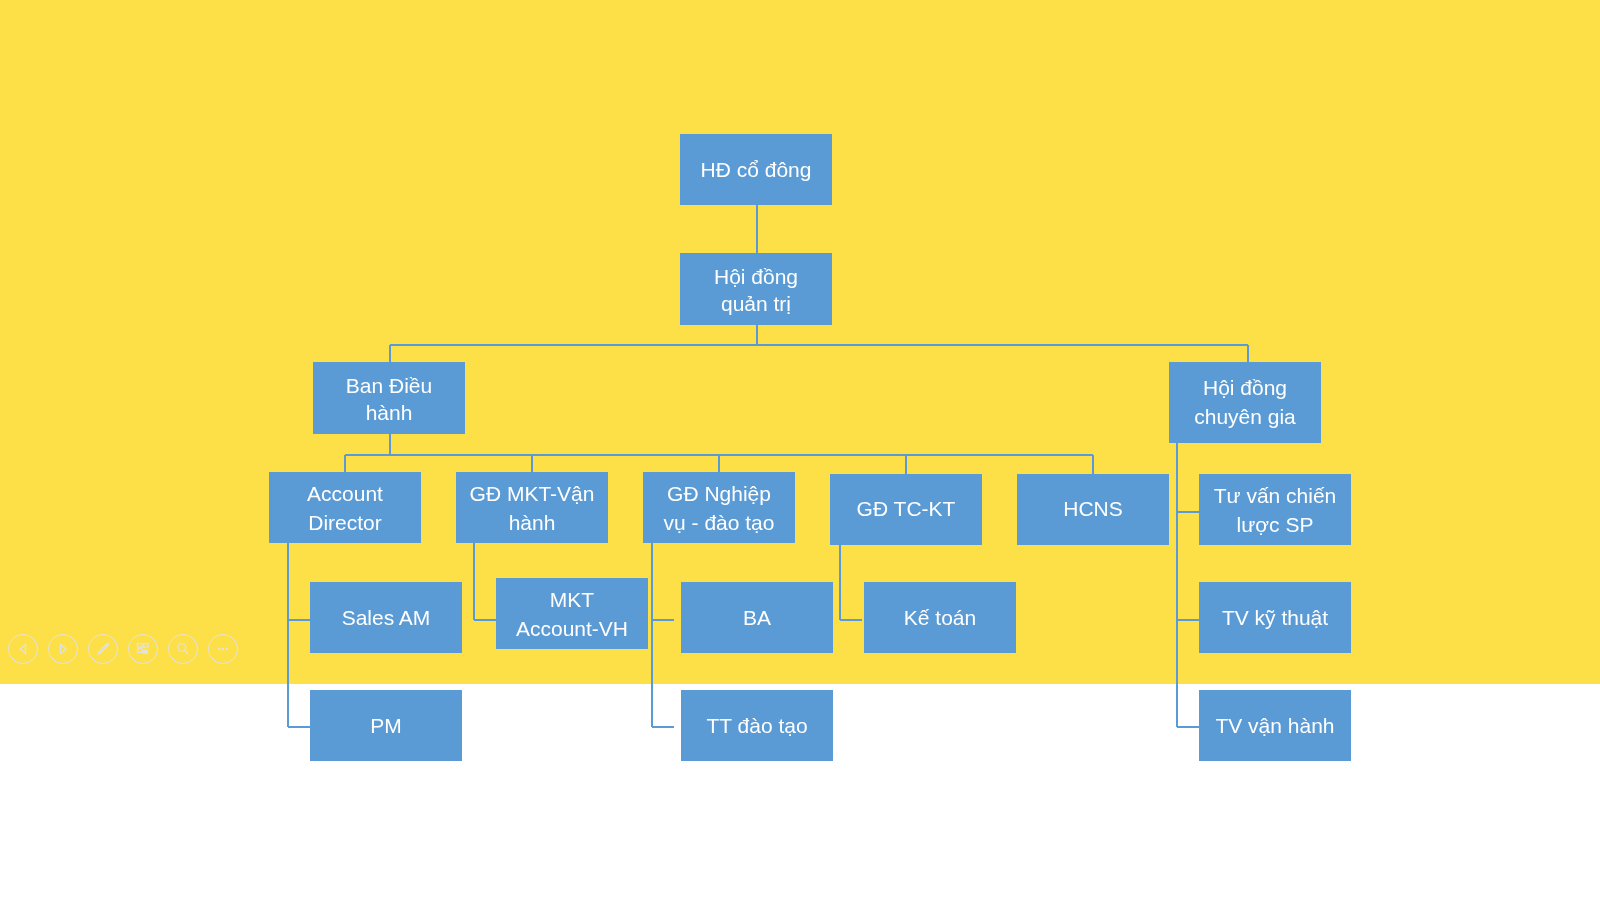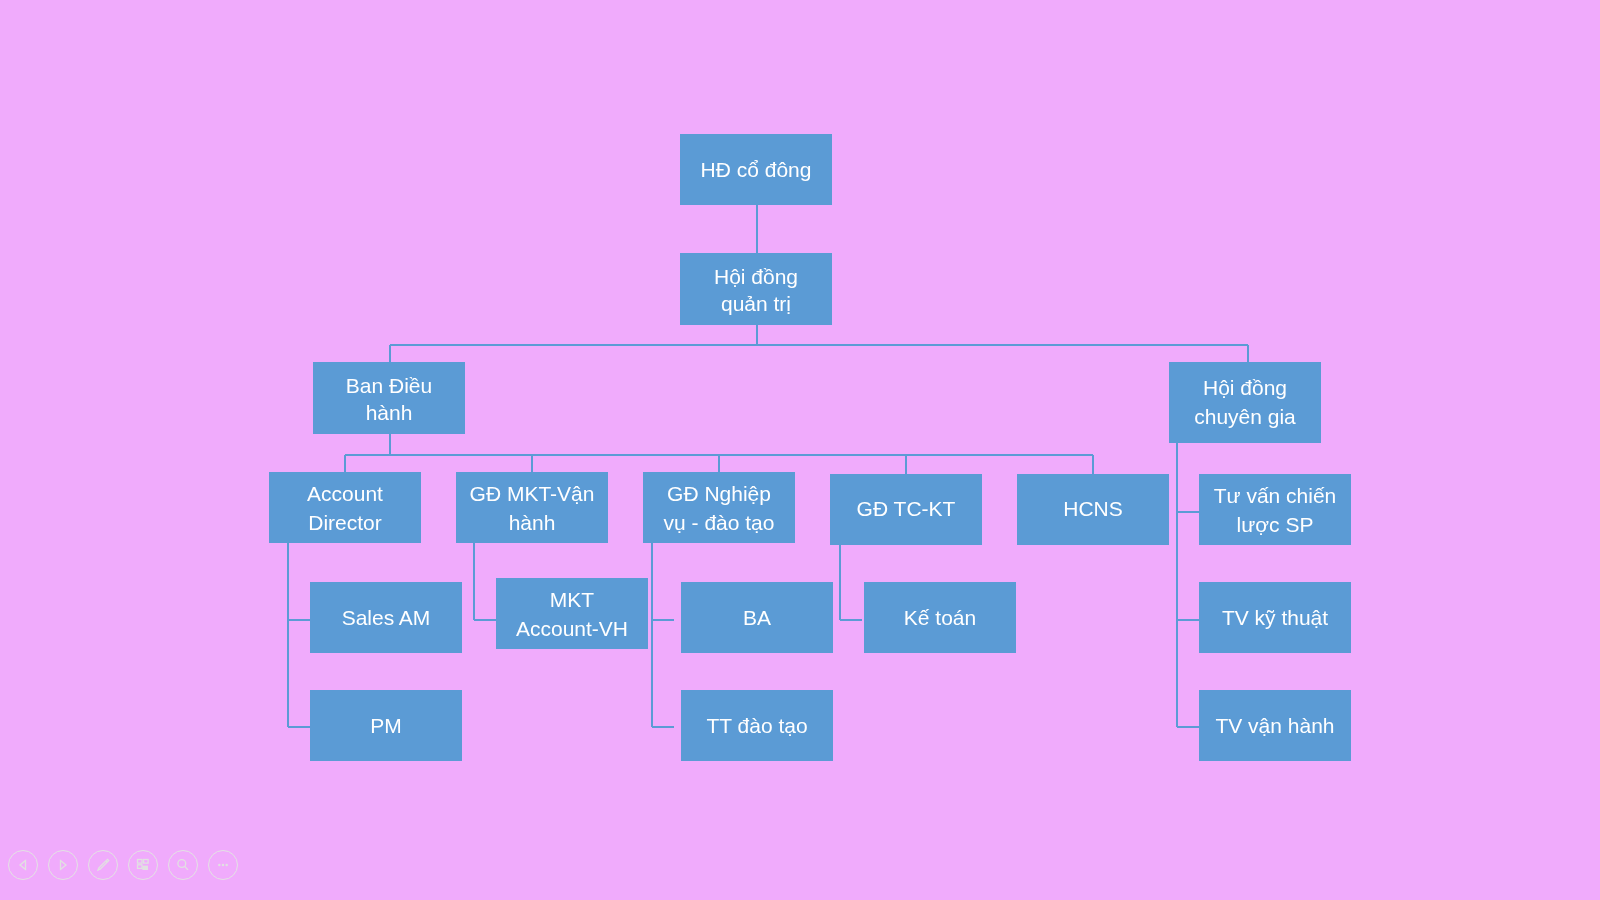--- a/index.html
+++ b/index.html
@@ -13,22 +13,22 @@
     height: 900px;
     overflow: hidden;
     font-family: "Liberation Sans", "DejaVu Sans", sans-serif;
     position: relative;
   }
   #slide-stage {
     position: absolute;
     left: 0;
     top: 0;
     width: 1600px;
-    height: 900px;
-    background: #f0abfc;
+    height: 684px;
+    background: #fde047;
   }
   #org-chart-svg {
     position: absolute;
     left: 0;
     top: 0;
     width: 1600px;
     height: 900px;
     display: block;
   }
   .node-box {

